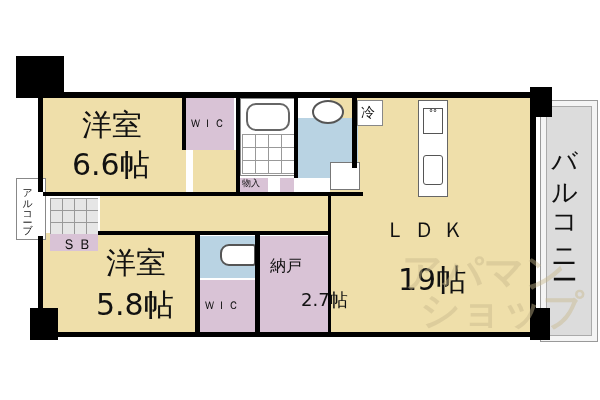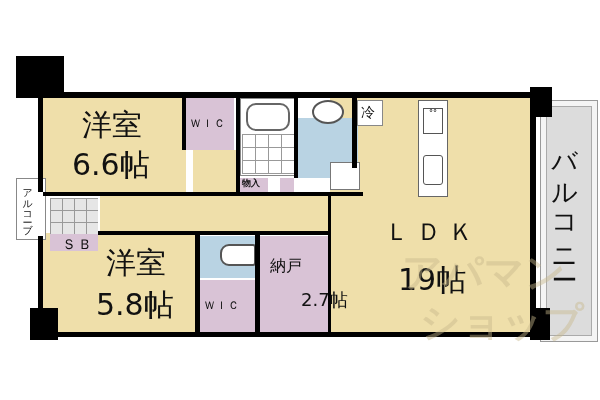--- a/index.html
+++ b/index.html
@@ -75,23 +75,23 @@
 <div class="wall" style="left:294px;top:98px;width:4px;height:80px;"></div>
 <div class="wall" style="left:352px;top:98px;width:5px;height:70px;"></div>
 <div class="wall" style="left:195px;top:235px;width:5px;height:100px;"></div>
 <div class="wall" style="left:255px;top:235px;width:5px;height:100px;"></div>
 <div class="wall" style="left:328px;top:196px;width:3px;height:140px;"></div>
 
 <div class="lbl big" style="left:82px;top:110px;font-size:30px;">洋室</div>
 <div class="lbl big" style="left:72px;top:150px;font-size:30px;">6.6帖</div>
 <div class="lbl big" style="left:106px;top:248px;font-size:30px;">洋室</div>
 <div class="lbl big" style="left:96px;top:290px;font-size:30px;">5.8帖</div>
-<div class="lbl" style="left:385px;top:220px;font-size:24px;letter-spacing:8px;">ＬＤＫ</div>
+<div class="lbl" style="left:385px;top:220px;font-size:21px;letter-spacing:8px;">ＬＤＫ</div>
 <div class="lbl" style="left:398px;top:265px;font-size:30px;">19帖</div>
 <div class="lbl" style="left:270px;top:258px;font-size:16px;">納戸</div>
 <div class="lbl" style="left:264px;top:291px;font-size:18px;margin-left:37px;">2.7帖</div>
 <div class="lbl mid" style="left:190px;top:118px;font-size:11px;letter-spacing:1px;">ＷＩＣ</div>
 <div class="lbl mid" style="left:204px;top:300px;font-size:11px;letter-spacing:1px;">ＷＩＣ</div>
 <div class="lbl small" style="left:62px;top:237px;font-size:14px;letter-spacing:2px;">ＳＢ</div>
-<div class="lbl small" style="left:242px;top:179px;font-size:9px;font-weight:bold;">物入</div>
+<div class="lbl small" style="left:242px;top:179px;font-size:9px;">物入</div>
 
 <div class="wm" style="left:402px;top:252px;">アパマン</div>
-<div class="wm" style="left:420px;top:302px;text-align:right;">ショップ</div>
+<div class="wm" style="left:420px;top:290px;text-align:right;">ショップ</div>
 
 </body></html>

